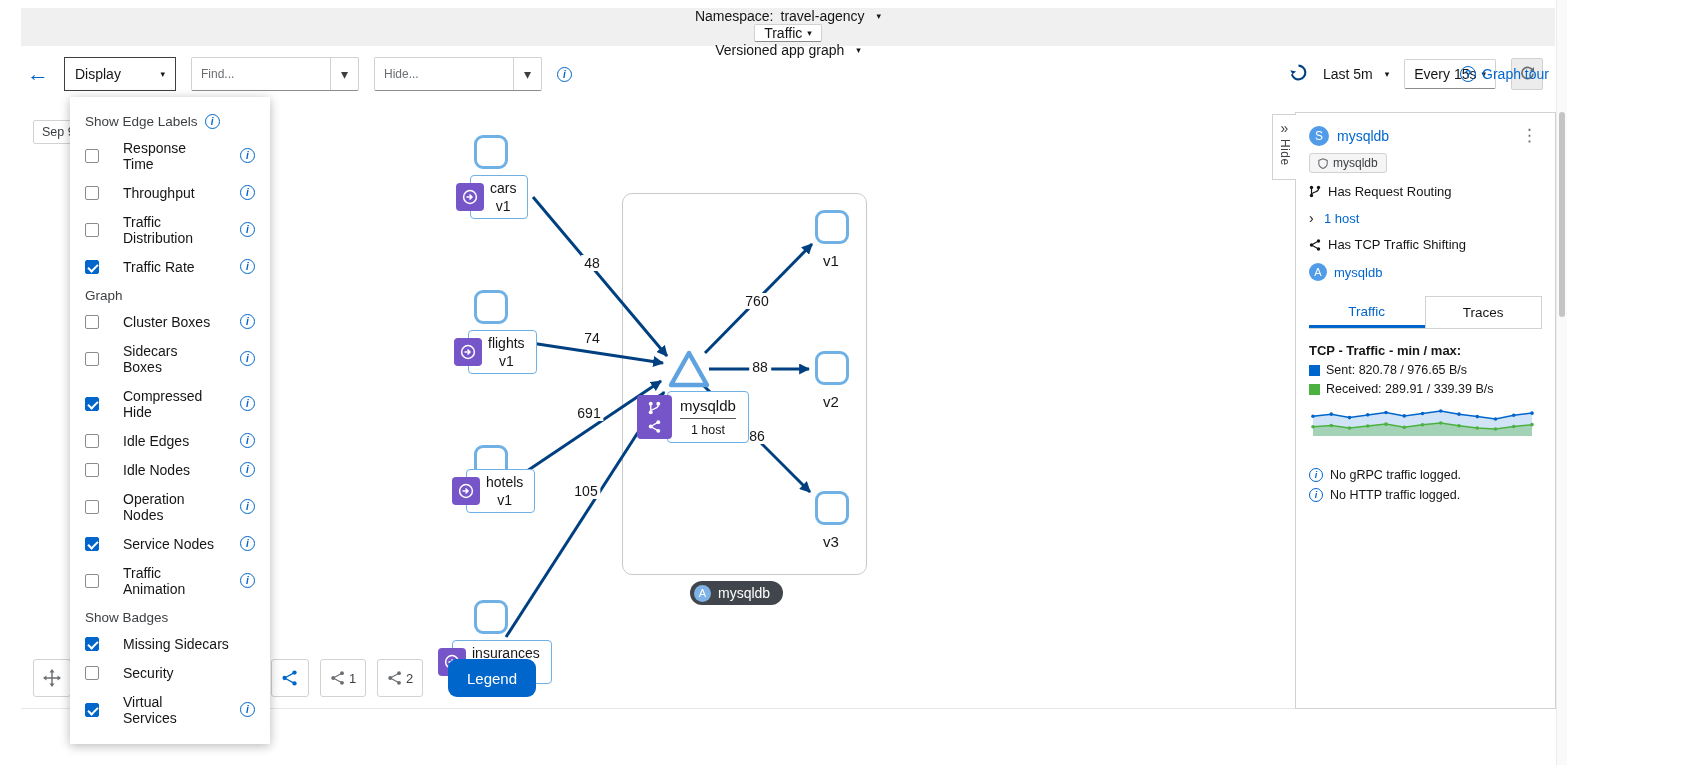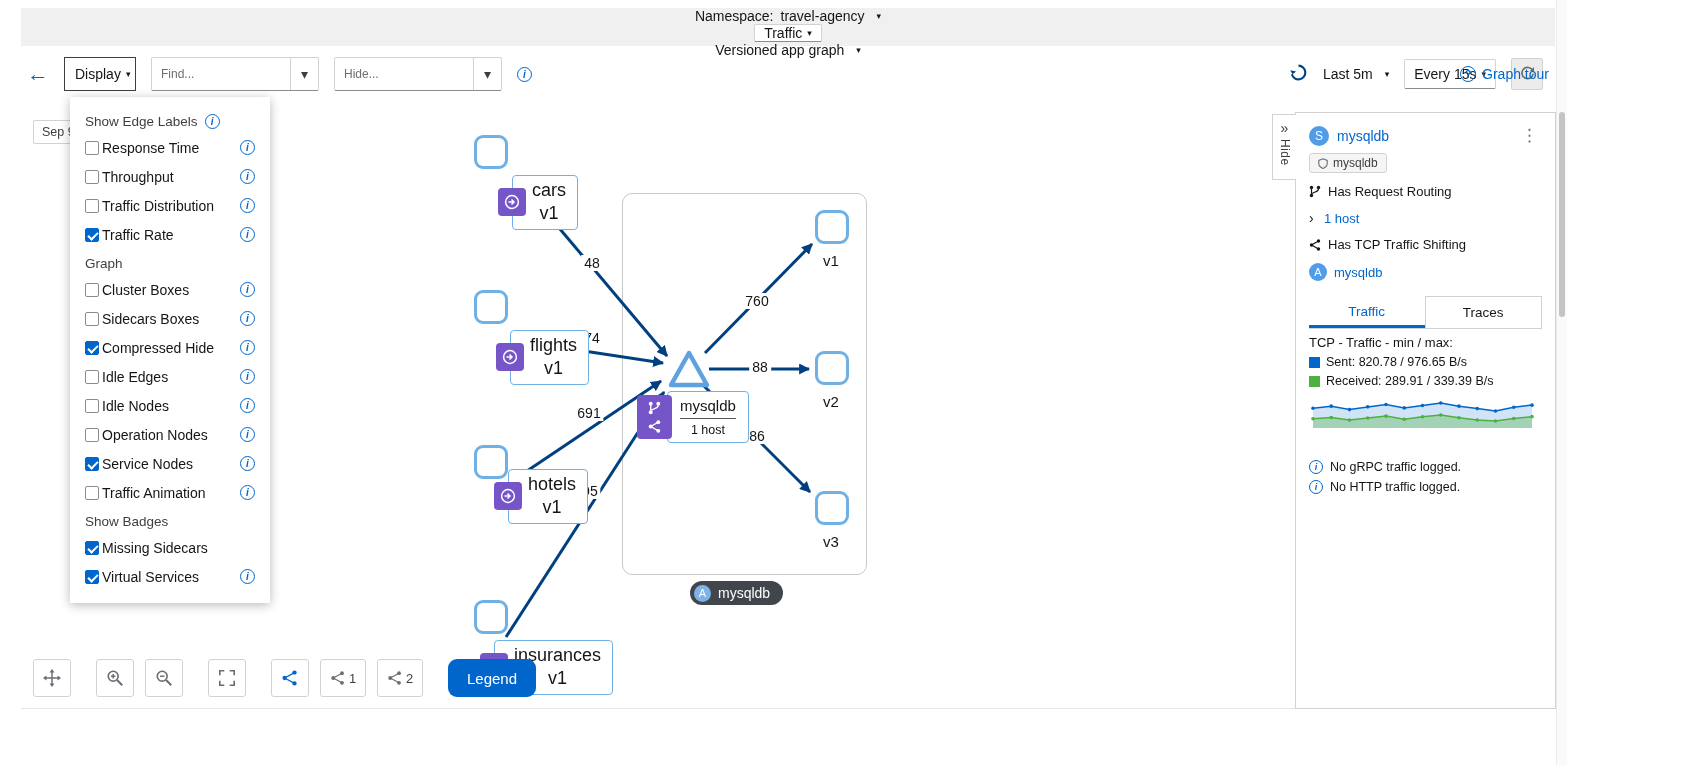--- a/index.html
+++ b/index.html
@@ -14,55 +14,55 @@
   .vdiv{width:1px;height:24px;background:#c6c6c6;margin:0 14px;}
   .select-box{background:#fff;border:1px solid #d2d2d2;border-bottom:1px solid #8a8d90;height:28px;
               display:flex;align-items:center;padding:0 9px;border-radius:2px;}
   .topbar-right{margin-left:auto;display:flex;align-items:center;gap:15px;}
   .icon-btn{width:30px;height:30px;border:1px solid #d2d2d2;background:#ececec;border-radius:2px;
             display:flex;align-items:center;justify-content:center;}
 
   
   .toolbar2{position:absolute;left:21px;top:55px;width:1534px;height:38px;display:flex;align-items:center;gap:15px;}
   .back-arrow{color:#0066cc;font-size:22px;line-height:1;cursor:pointer;margin-left:6px;}
-  .display-btn{display:flex;align-items:center;justify-content:space-between;width:72px;height:34px;
+  .display-btn{display:flex;align-items:center;justify-content:space-between;width:112px;height:34px;
                border:1.5px solid #3c3f42;background:#fff;padding:0 10px;box-sizing:border-box;}
   .combo{display:flex;height:32px;border:1px solid #d2d2d2;border-bottom-color:#8a8d90;background:#fff;border-radius:2px;}
   .combo input{border:0;outline:0;padding:0 9px;width:120px;font-size:12px;font-family:inherit;color:#151515;background:transparent;}
   .combo input::placeholder{color:#6a6e73;}
   .combo-caret{width:27px;border-left:1px solid #d2d2d2;display:flex;align-items:center;justify-content:center;color:#3c3f42;}
   .info-i{display:inline-flex;width:15px;height:15px;border-radius:50%;border:1.5px solid #0066cc;color:#0066cc;
           align-items:center;justify-content:center;font-size:10px;font-style:italic;font-weight:bold;flex:none;box-sizing:border-box;}
   .graph-tour{margin-left:auto;display:flex;align-items:center;gap:6px;color:#0066cc;margin-right:6px;cursor:pointer;}
   .q-icon{display:inline-flex;width:16px;height:16px;border-radius:50%;border:1.5px solid #0066cc;color:#0066cc;
           align-items:center;justify-content:center;font-size:11px;font-weight:bold;box-sizing:border-box;}
 
   
   .dropdown{position:absolute;left:70px;top:97px;width:200px;background:#fff;z-index:20;
             box-shadow:0 2px 10px rgba(0,0,0,.28);padding:10px 0 12px;}
   .dd-header{display:flex;align-items:center;gap:7px;padding:7px 15px 4px;color:#3c3f42;font-size:13.5px;}
-  .dd-item{display:flex;align-items:center;gap:3px;padding:6.5px 15px;font-size:14px;cursor:pointer;}
+  .dd-item{display:flex;align-items:center;gap:24px;padding:6.5px 15px;font-size:14px;cursor:pointer;}
   .cb{width:14px;height:14px;border:1px solid #8a8d90;border-radius:2px;background:#fff;flex:none;position:relative;box-sizing:border-box;}
   .cb.checked{background:#0066cc;border-color:#0066cc;}
   .cb.checked::after{content:"";position:absolute;left:4px;top:1px;width:4px;height:8px;
                      border:solid #fff;border-width:0 2px 2px 0;transform:rotate(45deg);}
   .dd-label{flex:1;}
 
   
   .date-label{position:absolute;left:33px;top:120px;z-index:4;background:#fff;border:1px solid #d2d2d2;border-radius:2px;
               padding:4px 8px;font-size:12.5px;color:#3c3f42;width:42px;white-space:nowrap;overflow:hidden;}
   .group-box{position:absolute;left:622px;top:193px;width:245px;height:382px;border:1px solid #c9c9c9;
              border-radius:10px;background:#fff;z-index:1;box-sizing:border-box;}
   svg.edges{position:absolute;left:0;top:0;z-index:2;pointer-events:none;}
   .edge-label{position:absolute;z-index:3;transform:translate(-50%,-50%);background:#fff;padding:0 3px;
               font-size:14px;color:#151515;}
   .svc-node{position:absolute;width:34px;height:34px;border:3px solid #6fb0e5;border-radius:9px;background:#fff;
             z-index:3;box-sizing:border-box;}
   .app-node{position:absolute;z-index:3;background:#fff;border:1.5px solid #6fb0e5;border-radius:4px;
-            padding:3px 11px 3px 19px;text-align:center;font-size:18px;line-height:1.3;margin-left:42px;}
+            padding:3px 11px 3px 19px;text-align:center;font-size:14px;line-height:1.3;}
   .app-icon{position:absolute;left:-15px;top:50%;transform:translateY(-50%);width:28px;height:28px;background:#7655c9;
             border-radius:4px;display:flex;align-items:center;justify-content:center;}
   .tri{position:absolute;left:667px;top:349px;z-index:3;}
   .wl-node{position:absolute;left:637px;top:391px;z-index:3;display:flex;align-items:center;}
   .wl-icon{width:35px;height:44px;background:#7655c9;border-radius:4px;display:flex;flex-direction:column;
            align-items:center;justify-content:center;gap:5px;z-index:1;}
   .wl-body{background:#fff;border:1.5px solid #6fb0e5;border-radius:4px;margin-left:-5px;padding:5px 12px;text-align:center;}
   .wl-name{font-size:15px;padding-bottom:4px;border-bottom:1px solid #54585c;}
   .wl-host{font-size:12.5px;padding-top:4px;}
   .v-label{position:absolute;z-index:3;font-size:15px;}
@@ -95,21 +95,21 @@
   .sp-link{color:#0066cc;font-size:14px;cursor:pointer;}
   .kebab{margin-left:auto;color:#6a6e73;font-size:17px;cursor:pointer;padding:0 4px;}
   .chip{display:inline-flex;align-items:center;gap:5px;border:1px solid #d2d2d2;border-radius:3px;background:#f5f5f5;
         padding:2px 8px;font-size:12px;margin:7px 0 0 0;color:#3c3f42;}
   .trait{display:flex;align-items:center;gap:7px;margin-top:11px;color:#151515;}
   .chev{color:#151515;font-size:14px;width:8px;}
   .tabs{display:flex;margin-top:15px;border-bottom:1px solid #d2d2d2;}
   .tab{flex:1;text-align:center;padding:8px 0;font-size:13.5px;cursor:pointer;box-sizing:border-box;}
   .tab.active{color:#0066cc;box-shadow:inset 0 -3px 0 #0066cc;}
   .tab.inactive{border:1px solid #d2d2d2;border-bottom:none;color:#151515;}
-  .tcp-head{font-weight:normal;margin-top:6px;font-size:13px;}
+  .tcp-head{font-weight:bold;margin-top:14px;font-size:13px;}
   .legend-row{display:flex;align-items:center;gap:6px;margin-top:5px;font-size:12.5px;}
   .sq{width:11px;height:11px;flex:none;}
   .sparkline{margin-top:10px;display:block;}
   .note-row{display:flex;align-items:center;gap:7px;font-size:12.5px;}
   .note-row .info-i{width:14px;height:14px;font-size:9px;}
 
   
   .scrollbar{position:absolute;left:1556px;top:0;width:10px;height:765px;background:#fafafa;border-left:1px solid #ececec;}
   .scroll-thumb{position:absolute;left:2px;top:112px;width:6px;height:205px;background:#c4c4c4;border-radius:3px;}
   .bottom-line{position:absolute;left:21px;top:708px;width:1535px;height:1px;background:#e6e6e6;}
@@ -253,20 +253,24 @@
       <span class="dd-label">Traffic Animation</span>
       <span class="info-i">i</span>
     </div>
 
     <div class="dd-header">
       <span>Show Badges</span>
     </div>
     <div class="dd-item">
       <span class="cb checked"></span>
       <span class="dd-label">Missing Sidecars</span>
+    </div>
+    <div class="dd-item">
+      <span class="cb"></span>
+      <span class="dd-label">Security</span>
     </div>
     <div class="dd-item">
       <span class="cb checked"></span>
       <span class="dd-label">Virtual Services</span>
       <span class="info-i">i</span>
     </div>
   </div>
 
   <div class="date-label">Sep 9</div>
 

